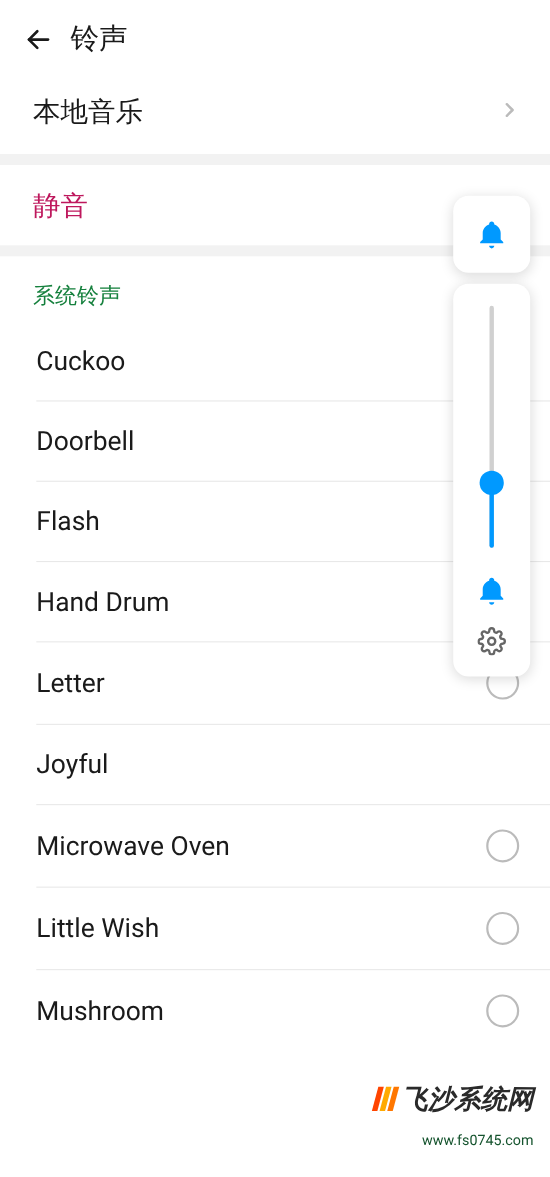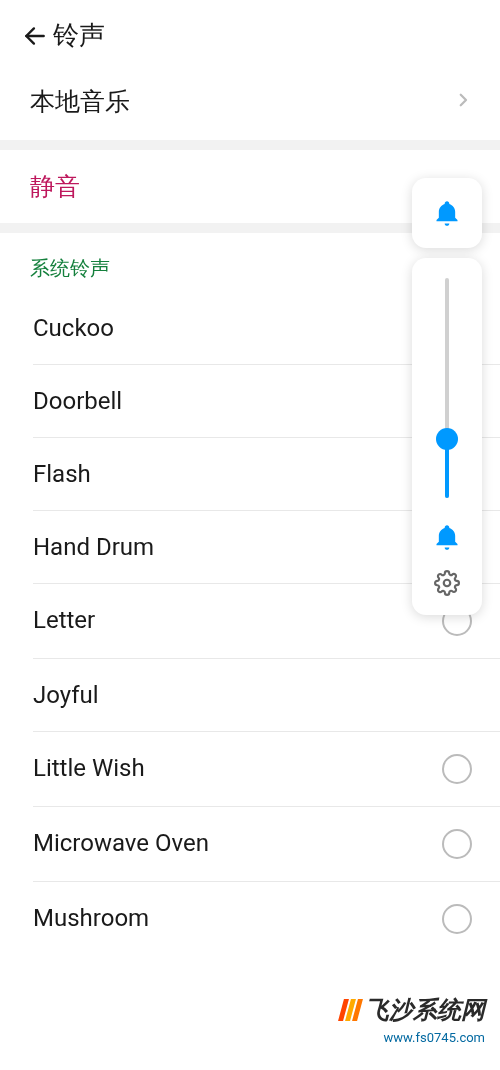--- a/index.html
+++ b/index.html
@@ -12,21 +12,21 @@
       width: 500px;
       height: 1070px;
       background: #ffffff;
       position: relative;
       overflow: hidden;
     }
     .header {
       display: flex;
       align-items: center;
       padding: 18px 20px 10px 20px;
-      gap: 3px;
+      gap: 14px;
     }
     .back-arrow {
       width: 30px;
       height: 30px;
       display: flex;
       align-items: center;
       justify-content: center;
       cursor: pointer;
     }
     .back-arrow svg {
@@ -71,20 +71,21 @@
     }
     .section-title {
       font-size: 20px;
       color: #15803d;
     }
     .ringtone-list {
       padding: 0;
     }
     .ringtone-item {
       display: flex;
+      align-items: center;
       justify-content: space-between;
       padding: 22px 28px 22px 0;
       margin-left: 33px;
       border-bottom: 1px solid #e8e8e8;
       cursor: pointer;
     }
     .ringtone-item:last-child {
       border-bottom: none;
     }
     .ringtone-name {
@@ -175,22 +176,22 @@
       align-items: center;
       gap: 5px;
       font-size: 24px;
       font-weight: bold;
       font-style: italic;
       color: #2a2a2a;
       justify-content: flex-end;
     }
     .watermark-url {
       font-size: 13px;
-      color: #0369a1;
-      margin-top: 4px;
+      color: #14532d;
+      margin-top: 15px;
     }
     .wm-icon {
       display: inline-flex;
       gap: 2px;
     }
     .wm-bar {
       width: 5px;
       height: 22px;
       transform: skewX(-15deg);
     }
@@ -243,25 +244,25 @@
       <div class="ringtone-name">Hand Drum</div>
     </div>
     <div class="ringtone-item">
       <div class="ringtone-name">Letter</div>
       <div class="radio-circle"></div>
     </div>
     <div class="ringtone-item">
       <div class="ringtone-name">Joyful</div>
     </div>
     <div class="ringtone-item">
+      <div class="ringtone-name">Microwave Oven</div>
+      <div class="radio-circle"></div>
+    </div>
+    <div class="ringtone-item">
       <div class="ringtone-name">Little Wish</div>
-      <div class="radio-circle"></div>
-    </div>
-    <div class="ringtone-item">
-      <div class="ringtone-name">Microwave Oven</div>
       <div class="radio-circle"></div>
     </div>
     <div class="ringtone-item">
       <div class="ringtone-name">Mushroom</div>
       <div class="radio-circle"></div>
     </div>
   </div>
 
 <div class="volume-panel">
   <div class="volume-bell-box">

